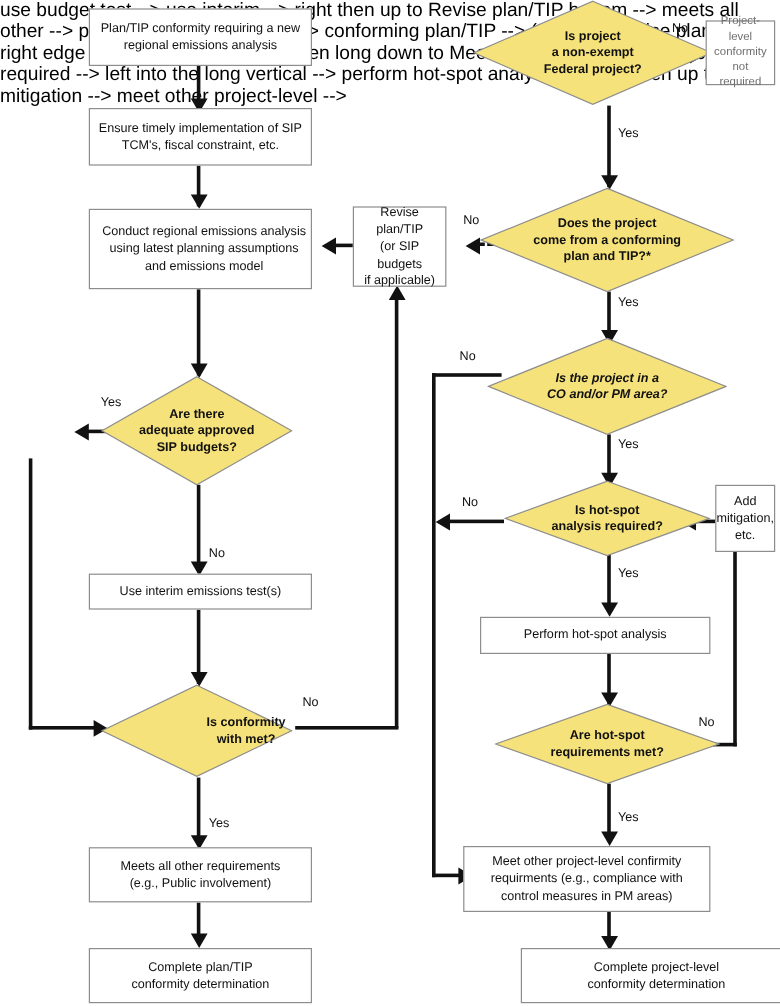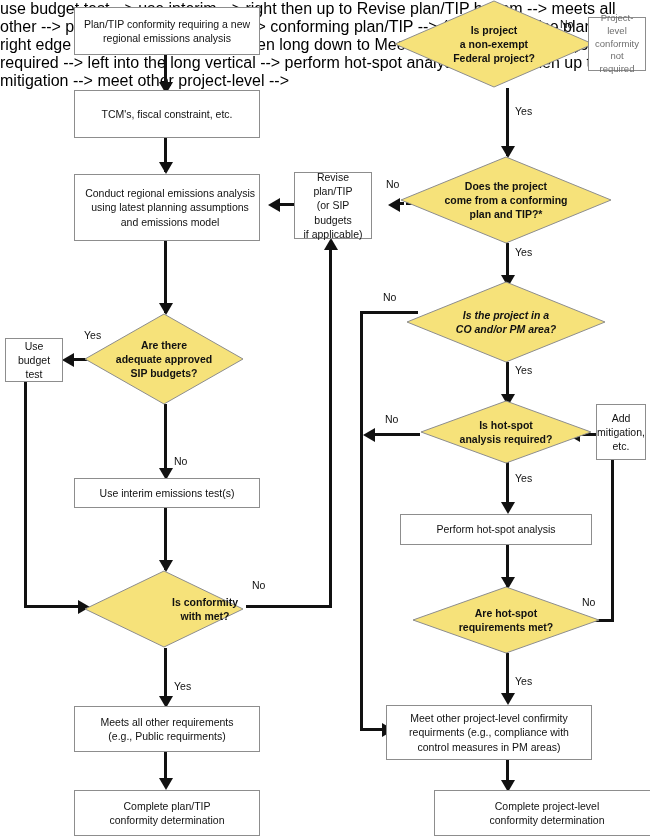--- a/index.html
+++ b/index.html
@@ -223,20 +223,21 @@
   
   <div class="node box" style="left:74px; top:7px; width:186px; height:48px;">
     <div>
       <div>Plan/TIP conformity requiring a new</div>
       <div>regional emissions analysis</div>
     </div>
   </div>
 
   <div class="node box" style="left:74px; top:90px; width:186px; height:48px;">
     <div>
+      <div>Ensure timely implementation of SIP</div>
       <div>TCM's, fiscal constraint, etc.</div>
     </div>
   </div>
 
   <div class="node box" style="left:74px; top:174px; width:186px; height:67px;justify-content:flex-end;">
     <div>
       <div>Conduct regional emissions analysis</div>
       <div>using latest planning assumptions</div>
       <div>and emissions model</div>
     </div>
@@ -254,45 +255,39 @@
     <svg class="dshape" viewBox="0 0 160 92" preserveAspectRatio="none">
       <polygon points="80,1 159,46 80,91 1,46" fill="#F6E27A" stroke="#8D8D8D" stroke-width="1"></polygon>
     </svg>
     <div class="dtext">
       <div>Are there</div>
       <div>adequate approved</div>
       <div>SIP budgets?</div>
     </div>
   </div>
 
-  <div class="node box" style="left:5px; top:338px; width:58px; height:44px;">
-    <div>
-      <div>Use</div>
-      <div>budget test</div>
-    </div>
-  </div>
 
   <div class="node box" style="left:74px; top:478px; width:186px; height:30px;">
     <div>Use interim emissions test(s)</div>
   </div>
 
   <div class="node diamond" style="left:84px; top:570px; width:160px; height:78px;justify-content:flex-end;">
     <svg class="dshape" viewBox="0 0 160 78" preserveAspectRatio="none">
       <polygon points="80,1 159,39 80,77 1,39" fill="#F6E27A" stroke="#8D8D8D" stroke-width="1"></polygon>
     </svg>
     <div class="dtext">
       <div>Is conformity</div>
       <div>with met?</div>
     </div>
   </div>
 
   <div class="node box" style="left:74px; top:706px; width:186px; height:46px;">
     <div>
       <div>Meets all other requirements</div>
-      <div>(e.g., Public requirments)</div>
+      <div>(e.g., Public involvement)</div>
     </div>
   </div>
 
   <div class="node box" style="left:74px; top:790px; width:186px; height:46px;">
     <div>
       <div>Complete plan/TIP</div>
       <div>conformity determination</div>
     </div>
   </div>
 

